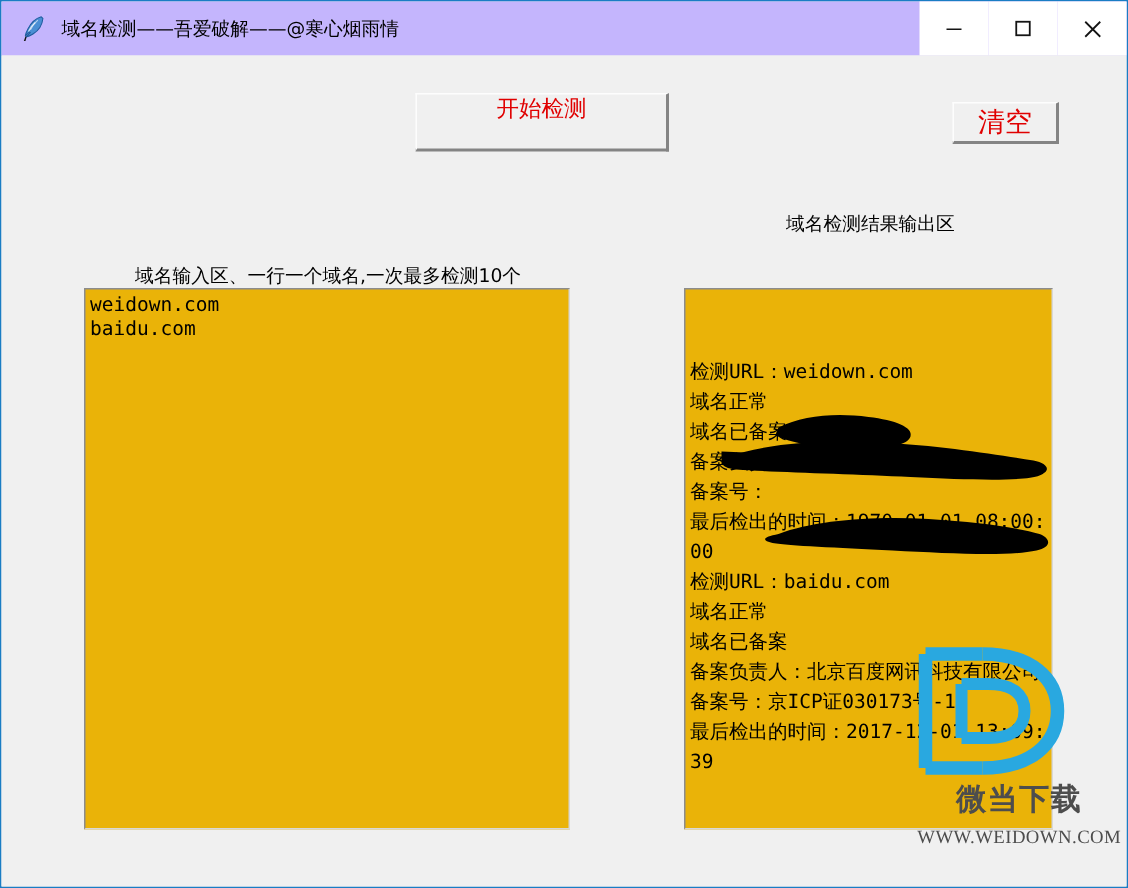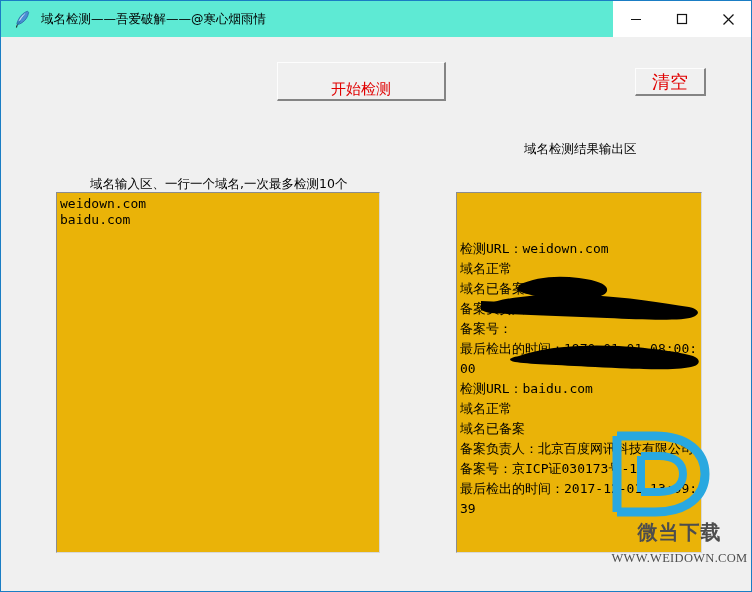--- a/index.html
+++ b/index.html
@@ -27,21 +27,21 @@
     background: #f0f0f0;
   }
 
   
   .titlebar {
     position: absolute;
     left: 0;
     top: 0;
     right: 0;
     height: 36px;
-    background: #5eead4;
+    background: #c4b5fd;
     display: flex;
     align-items: center;
   }
   .title-icon {
     width: 22px;
     height: 22px;
     margin-left: 10px;
     margin-right: 8px;
     flex: 0 0 auto;
     display: block;
@@ -81,21 +81,21 @@
   
   .btn {
     position: absolute;
     box-sizing: border-box;
     background: #f0f0f0;
     border-top: 1px solid #fdfdfd;
     border-left: 1px solid #fdfdfd;
     border-right: 2px solid #848484;
     border-bottom: 2px solid #848484;
     display: flex;
-    align-items: flex-end;
+    align-items: flex-start;
     justify-content: center;
     color: #e00000;
     font-family: "DejaVu Sans", "Liberation Sans", sans-serif;
     cursor: default;
   }
   .btn-start {
     left: 276px;
     top: 25px;
     width: 169px;
     height: 39px;

